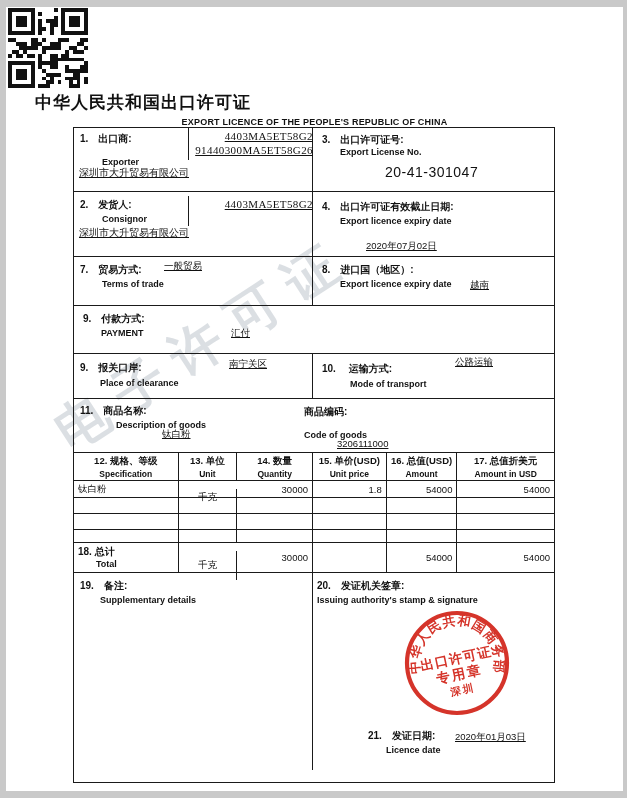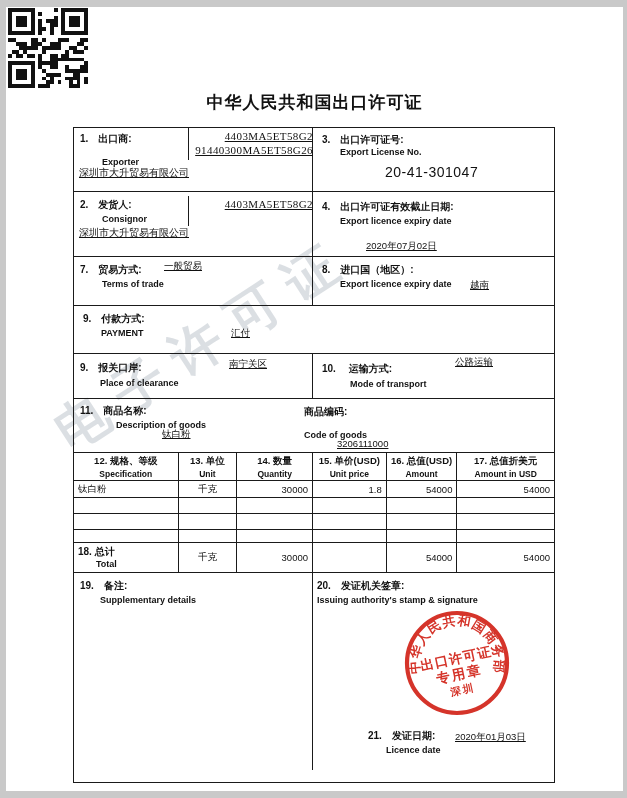--- a/index.html
+++ b/index.html
@@ -3,21 +3,21 @@
 <meta charset="utf-8">
 <style>
   * { margin:0; padding:0; box-sizing:border-box; }
   html,body { width:627px; height:798px; }
   body { background:#c9c9c9; font-family:"Liberation Sans", sans-serif; color:#111; position:relative; overflow:hidden; }
   .page { position:absolute; left:6px; top:7px; width:617px; height:784px; background:#fff; }
 
   .qr { position:absolute; left:2px; top:1px; width:80px; height:80px; }
   .qr svg { width:100%; height:100%; }
 
-  .title { position:absolute; left:0; top:84px; width:100%; text-align:center; font-size:17px; font-weight:bold; letter-spacing:1px; }
+  .title { position:absolute; left:0; top:84px; width:100%; text-align:left; font-size:17px; font-weight:bold; letter-spacing:1px;padding-left:29px; }
   .subtitle { position:absolute; left:0; top:110px; width:100%; text-align:center; font-size:9px; font-weight:bold; letter-spacing:.2px; }
 
   .watermark { position:absolute; left:55px; top:395px; font-size:52px; font-weight:bold; color:rgba(150,160,172,.34); letter-spacing:16px; transform:rotate(-33deg); transform-origin:left center; white-space:nowrap; pointer-events:none; }
 
   .doc-table { position:absolute; left:67px; top:120px; width:482px; height:656px; border:1.5px solid #1a1a1a; background:transparent; }
   .trow { display:flex; width:100%; border-bottom:1px solid #1a1a1a; }
   .trow.last { border-bottom:none; flex:1; }
   .cell { position:relative; border-right:1px solid #1a1a1a; height:100%; }
   .cell.lastc { border-right:none; }
 
@@ -29,21 +29,21 @@
   .code { font-family:"Liberation Serif", serif; font-size:11px; letter-spacing:.4px; text-align:right;text-decoration:underline; }
   .vline { position:absolute; width:1px; background:#1a1a1a; }
 
   .licno { font-size:14px; letter-spacing:.5px; font-weight:normal; }
 
   .hcell { display:flex; flex-direction:column; justify-content:center; align-items:center; gap:1px; }
   .hcell .zh { font-size:9.5px; }
   .hcell .en { font-size:8.5px; }
   .dcell { font-size:9.5px; display:flex; align-items:center; }
   .dcell.ra { justify-content:flex-end; padding-right:4px; }
-  .dcell.ca { justify-content:center; }
+  .dcell.ca { justify-content:center;margin-top:8px; }
   .dcell.la { justify-content:flex-start; padding-left:4px; }
 
   .stamp { position:absolute; left:78px; top:26px; width:132px; height:132px; opacity:.93; }
 
   
   .w1{width:105px}.w2{width:59px}.w3{width:76px}.w4{width:74px}.w5{width:71px}.w6{width:97px}
   .halfL{width:240px}.halfR{width:242px}
 </style>
 </head>
 <body>
@@ -181,20 +181,21 @@
       <g fill="#fff">
         <path d="M1 1h5v5h-5z M15 1h5v5h-5z M1 15h5v5h-5z"></path>
       </g>
       <g fill="#111">
         <path d="M2 2h3v3h-3z M16 2h3v3h-3z M2 16h3v3h-3z"></path>
       </g>
     </svg>
   </div>
 
   <div class="title">中华人民共和国出口许可证</div>
+  <div class="subtitle">EXPORT LICENCE OF THE PEOPLE'S REPUBLIC OF CHINA</div>
 
   <div class="watermark">电子许可证</div>
 
   <div class="doc-table">
 
     <div class="trow" style="height:64px">
       <div class="cell halfL">
         <span class="abs zh" style="left:6px;top:4px">1.　出口商:</span>
         <span class="abs en" style="left:28px;top:29px">Exporter</span>
         <div class="vline" style="left:114px;top:0;height:32px"></div>

